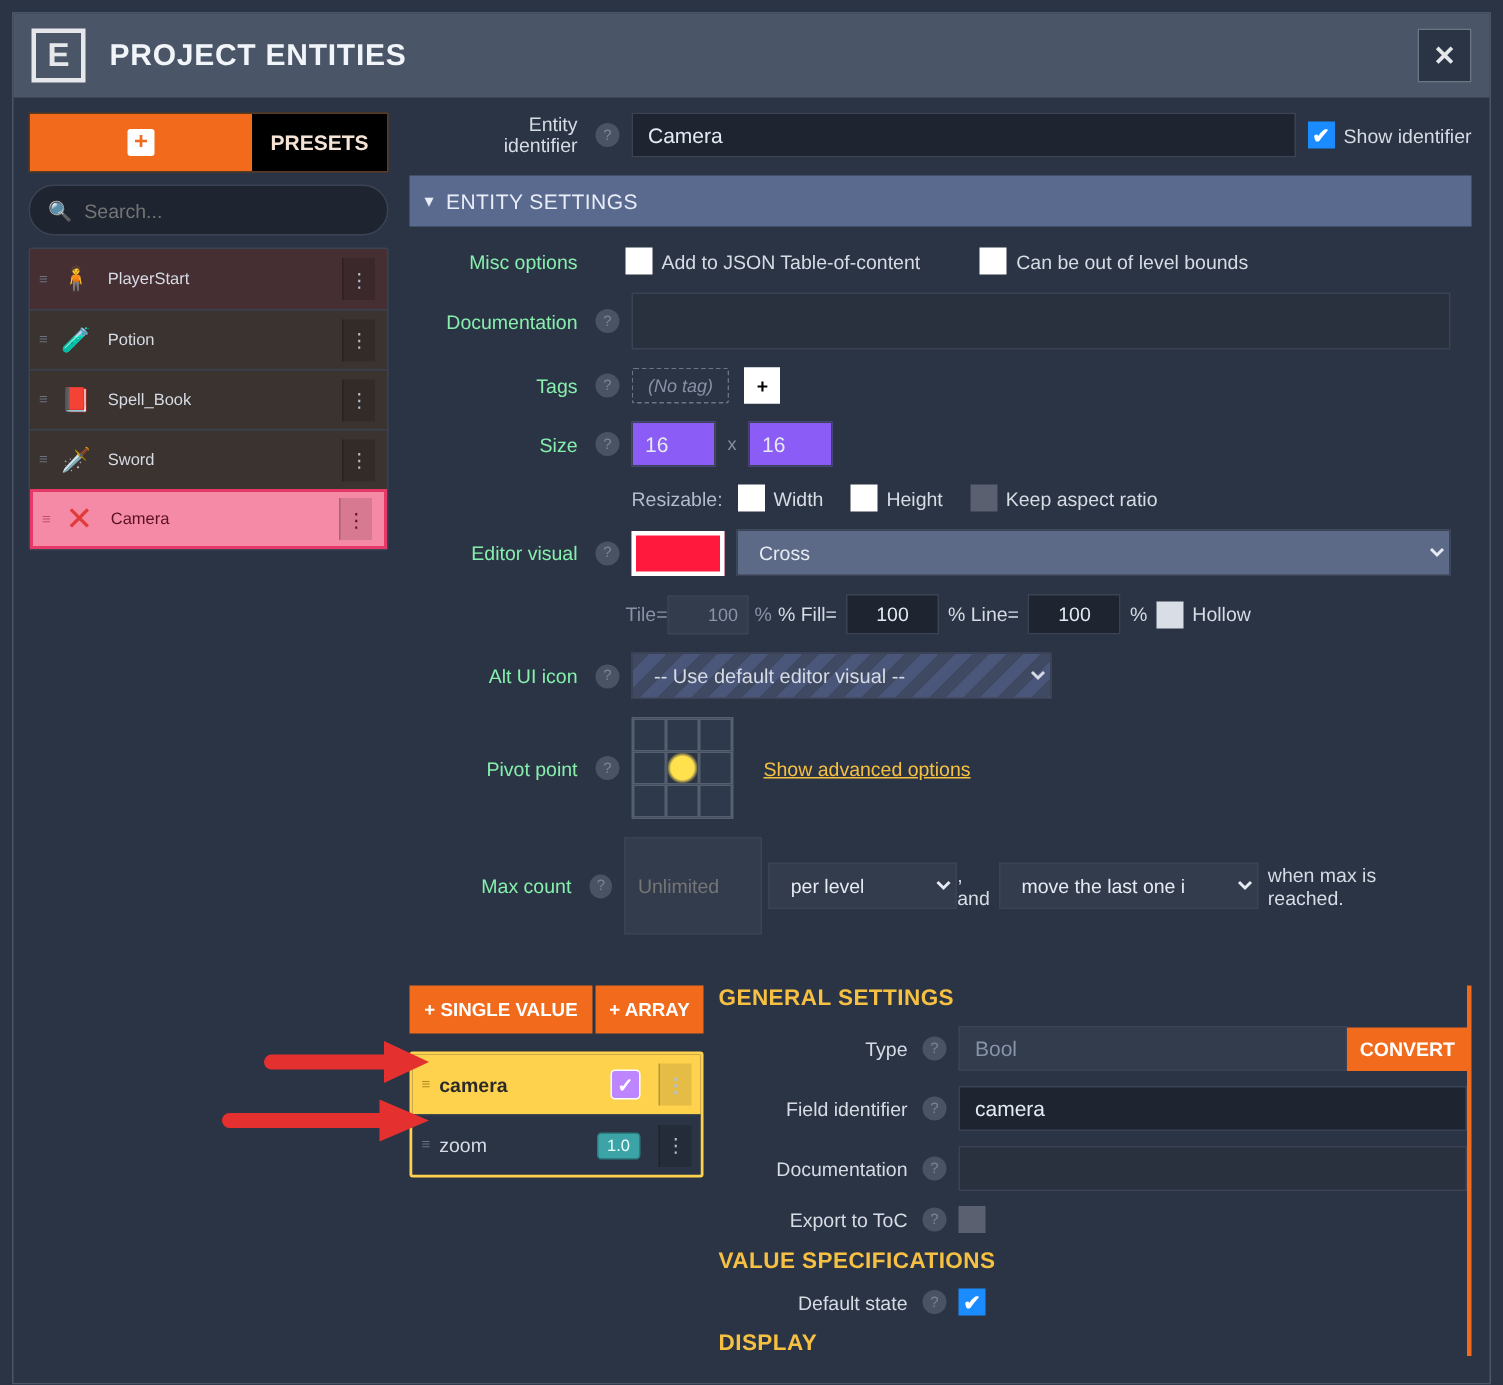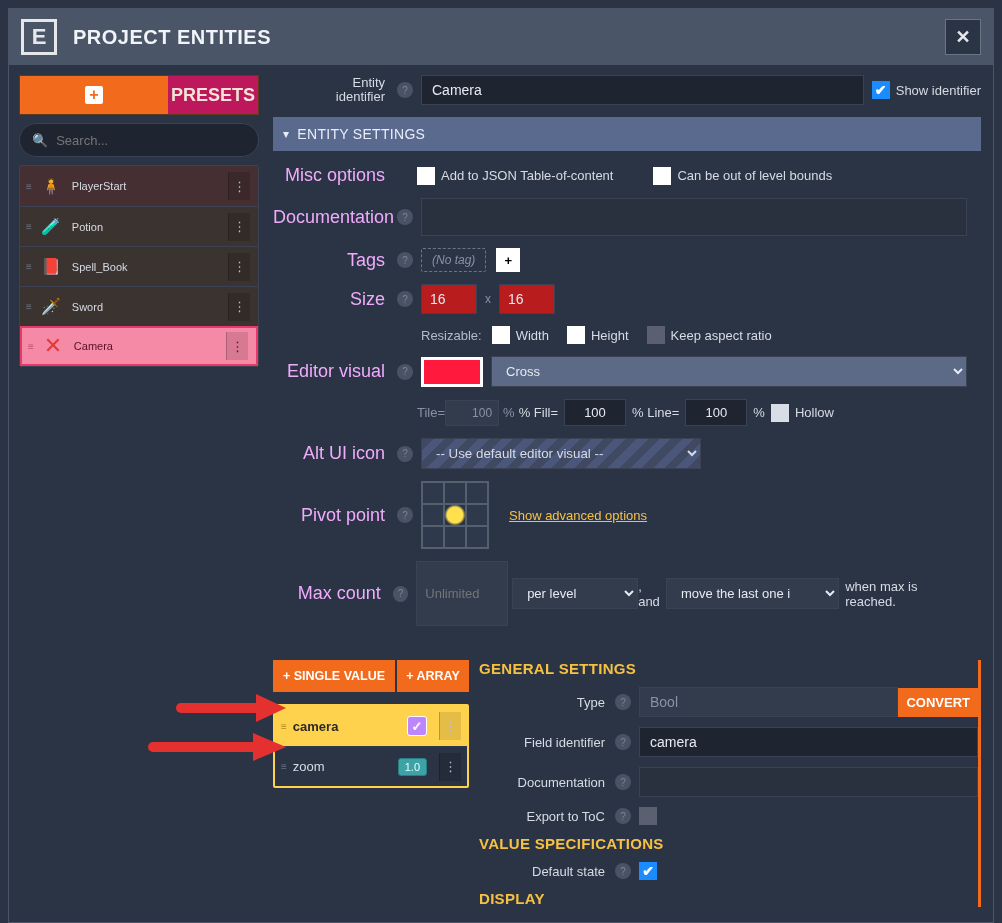--- a/index.html
+++ b/index.html
@@ -6,55 +6,55 @@
   body{background:#2b3445;color:#d6dbe4;font-size:13px;width:1002px;height:923px;overflow:hidden;position:relative}
   .window{position:absolute;left:8px;top:8px;right:8px;bottom:0;background:#2b3445;border:1px solid #4a5568;display:flex;flex-direction:column}
   .titlebar{display:flex;align-items:center;height:56px;background:#4a5568;padding:0 12px}
   .titlebar-logo{width:36px;height:36px;border:3px solid #e5e7eb;display:flex;align-items:center;justify-content:center;font-weight:900;font-size:22px;color:#e5e7eb;margin-right:16px}
   .titlebar-title{font-size:20px;font-weight:700;letter-spacing:.5px;color:#f1f5f9}
   .close-btn{margin-left:auto;width:36px;height:36px;background:#2b3445;border:1px solid #6b7685;color:#e5e7eb;display:flex;align-items:center;justify-content:center;font-size:18px;font-weight:bold;cursor:pointer}
   .body{flex:1;display:flex;overflow:hidden}
   .sidebar{width:260px;padding:10px;display:flex;flex-direction:column;gap:8px}
   .tabs{display:flex;height:40px;border:1px solid #5b3a1f}
   .tab-add{flex:1;background:#f26a1b;display:flex;align-items:center;justify-content:center;cursor:pointer}
-  .tab-presets{width:90px;background:#be185d;display:flex;align-items:center;justify-content:center;font-weight:700;color:#f5e4d6;font-size:18px;cursor:pointer}
+  .tab-presets{width:90px;background:#000000;display:flex;align-items:center;justify-content:center;font-weight:700;color:#f5e4d6;font-size:14px;cursor:pointer}
   .plus-sq{width:18px;height:18px;background:#fff;color:#f26a1b;font-weight:900;display:flex;align-items:center;justify-content:center;border-radius:2px;font-size:16px}
   .search{height:34px;background:#1e2531;border:1px solid #3a4254;border-radius:18px;display:flex;align-items:center;padding:0 12px;gap:8px}
   .search input{flex:1;background:transparent;border:0;outline:0;color:#aeb6c4;font-size:13px}
   .search-ico{color:#7c8496}
   .elist{border:1px solid #3a4254;border-radius:2px}
   .eitem{height:40px;display:flex;align-items:center;padding:0 8px 0 6px;gap:10px;border-top:1px solid #3a4254;cursor:pointer}
   .eitem:first-child{border-top:0}
   .eitem.sel{background:#f48aa5;border:2px solid #e63968;color:#5a1124}
   .eitem.playerstart{background:#462f33}
   .eitem.potion,.eitem.spellbook,.eitem.sword{background:#3b3330}
   .drag{color:#6b7280;font-size:10px;letter-spacing:-2px}
   .eitem.sel .drag{color:#c0506a}
   .eico{width:22px;height:22px;display:flex;align-items:center;justify-content:center;font-size:16px}
   .camera-x{font-size:22px;color:#e23a3a;font-weight:300}
   .eitem .label{font-size:11px}
   .kebab{margin-left:auto;width:22px;height:28px;display:flex;align-items:center;justify-content:center;background:rgba(0,0,0,.15);border-left:1px solid rgba(0,0,0,.2);color:#b9bfcc;cursor:pointer}
   .eitem.sel .kebab{background:rgba(0,0,0,.12);color:#5a1124}
   .main{flex:1;overflow:auto;padding:10px 12px 0 4px}
   .row{display:flex;align-items:center;margin-bottom:12px}
   .lbl{width:120px;text-align:right;padding-right:8px;color:#d6dbe4;font-size:13px}
-  .lbl.small{font-size:18px;color:#f0abfc}
+  .lbl.small{font-size:13px;color:#86efac}
   .help{width:16px;height:16px;border-radius:50%;background:#4a5364;color:#78849a;font-size:10px;display:inline-flex;align-items:center;justify-content:center;margin-left:4px;margin-right:8px}
   .txtinput{background:#1e2531;border:1px solid #3a4254;color:#e6eaf2;padding:6px 10px;font-size:14px;outline:0}
   .txtinput.ro{background:#333c4d;color:#8793a8}
   .wide{flex:1}
   .chk{width:18px;height:18px;background:#fff;display:inline-flex;align-items:center;justify-content:center;margin-right:6px;cursor:pointer}
   .chk.blue{background:#1a8cff;color:#fff;font-weight:900;font-size:14px}
   .settings-hdr{background:#5a6a8f;height:34px;display:flex;align-items:center;padding:0 10px;color:#e8edf7;font-size:14px;letter-spacing:.3px;margin-bottom:14px}
   .settings-hdr .chev{margin-right:8px;font-size:12px}
   .form{padding-right:14px}
   .docbox{flex:1;height:38px;background:#29303e;border:1px solid #3a4254}
   .notag{border:1px dashed #6b7685;color:#8892a6;padding:4px 10px;font-style:italic;border-radius:2px;font-size:12px;margin-right:10px}
   .plusbox{width:24px;height:24px;background:#fff;border:1px solid #fff;display:flex;align-items:center;justify-content:center;font-weight:900;color:#000;cursor:pointer}
-  .numin{width:56px;background:#b91c1c;border:1px solid #3a4254;color:#e6eaf2;padding:6px 8px;font-size:14px;text-align:left}
+  .numin{width:56px;background:#8b5cf6;border:1px solid #3a4254;color:#e6eaf2;padding:6px 8px;font-size:14px;text-align:left}
   .xsep{color:#8892a6;margin:0 8px;font-size:12px}
   .resiz{margin-left:4px;color:#b3bbcb}
   .greybox{width:18px;height:18px;background:#5a6070;display:inline-block;margin-right:6px}
   .swatch{width:62px;height:30px;background:#ff1a3d;border:3px solid #fff;margin-right:8px}
   .selbox{background:#5c6a87;border:1px solid #3a4254;color:#e6eaf2;padding:6px 10px;font-size:13px}
   .faded{color:#8892a6;font-size:13px}
   .tilein{width:54px;background:#333c4d;color:#8a94a8;border:1px solid #3a4254;padding:5px 6px;font-size:12px;text-align:right}
   .numin2{width:62px;background:#1e2531;border:1px solid #3a4254;color:#e6eaf2;padding:5px 8px;font-size:13px;text-align:center}
   .altsel{background:repeating-linear-gradient(135deg,#3f4a62 0 8px,#48547000 8px 16px),#4a577a;padding:6px 10px;border:1px solid #3a4254;color:#d6dbe4}
   .pivot{display:grid;grid-template-columns:repeat(3,22px);grid-template-rows:repeat(3,22px);gap:0;border:1px solid #55606f;margin-right:20px}

